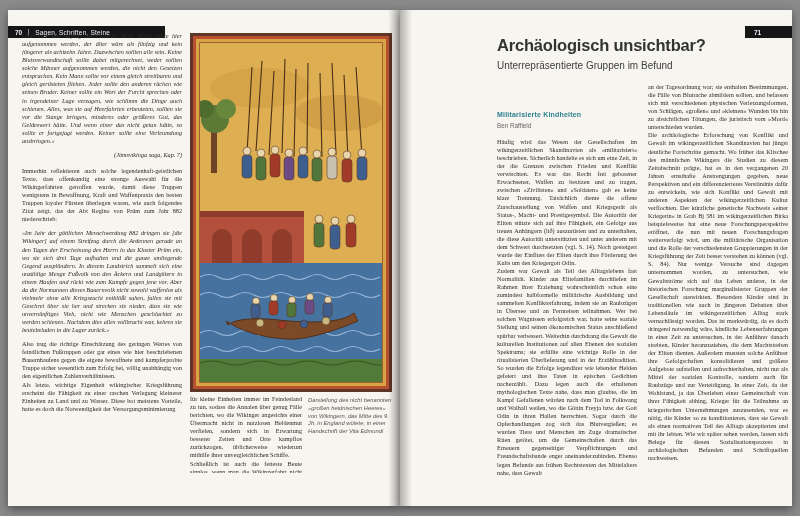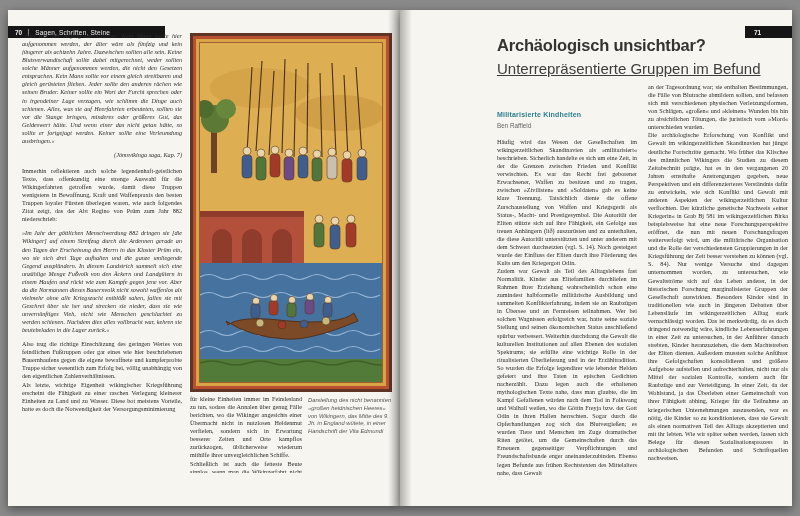--- a/index.html
+++ b/index.html
@@ -27,21 +27,21 @@
   .midcol{position:absolute;left:182px;top:385px;width:112px;height:78px;overflow:hidden;
     font-size:6.2px;line-height:1.3;}
   .caption{position:absolute;left:300px;top:387px;width:88px;height:60px;overflow:hidden;
     font-family:"Liberation Sans",sans-serif;font-size:5.8px;line-height:1.35;color:#555;font-style:italic;text-align:left;}
   
   .illustration{position:absolute;left:182px;top:23px;width:202px;height:359px;}
   
   .r-title{position:absolute;left:97px;top:26px;width:270px;font-family:"Liberation Sans",sans-serif;
     font-weight:bold;font-size:16.5px;color:#333;letter-spacing:-0.2px;}
   .r-sub{position:absolute;left:97px;top:50px;width:270px;font-family:"Liberation Sans",sans-serif;
-    font-size:15px;color:#3d3d3d;text-decoration:underline;}
+    font-size:10px;color:#3d3d3d;}
   .kicker{position:absolute;left:97px;top:101px;font-family:"Liberation Sans",sans-serif;
     font-weight:bold;font-size:7px;color:#2d7f90;letter-spacing:.2px;}
   .author{position:absolute;left:97px;top:112px;font-family:"Liberation Sans",sans-serif;
     font-size:6.3px;color:#666;}
   .rcol{position:absolute;width:140px;overflow:hidden;font-size:6.2px;line-height:1.3;}
   .rcol1{left:97px;top:128px;height:352px;}
   .rcol2{left:248px;top:73px;height:407px;}
 </style>
 </head>
 <body>

